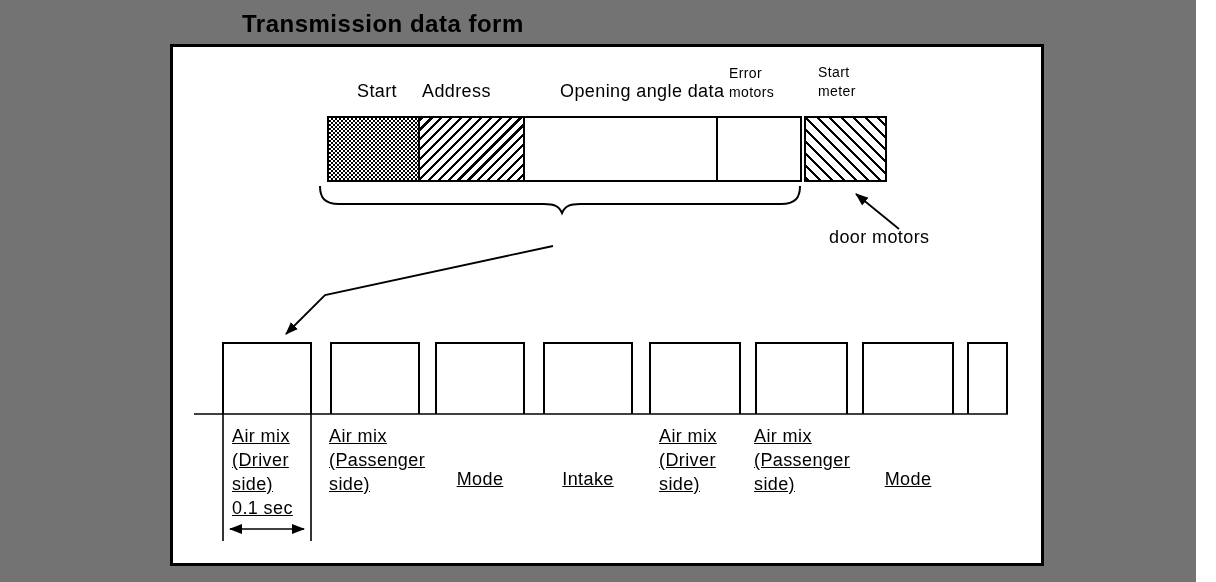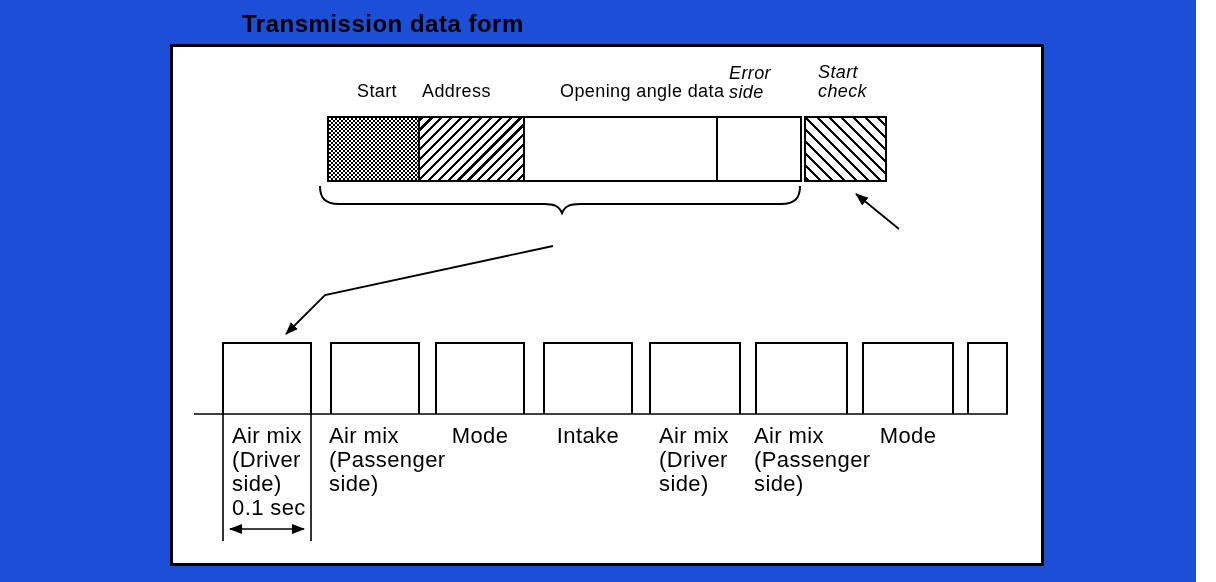--- a/index.html
+++ b/index.html
@@ -1,68 +1,69 @@
 <!DOCTYPE html>
 <html><head>
 <meta charset="utf-8">
 <style>
   html,body { margin:0; padding:0; background:#ffffff; }
   body { width:1216px; height:582px; font-family:"Liberation Sans", sans-serif; color:#000; }
-  .canvas { position:relative; width:1196px; height:582px; background:#1d4ed8; overflow:hidden; }
+  .canvas { position:relative; width:1196px; height:582px; background:#737373; overflow:hidden; }
   .abs { position:absolute; }
   .title { font-size:24px; font-weight:bold; letter-spacing:0.5px; white-space:nowrap; }
   .lbl { font-size:18px; letter-spacing:0.4px; line-height:21px; white-space:nowrap; }
-  .lbl2 { font-size:18px; letter-spacing:0.4px; line-height:19px; white-space:nowrap;font-style:italic; }
+  .lbl2 { font-size:14px; letter-spacing:0.4px; line-height:19px; white-space:nowrap; }
   .frame { border:3px solid #000; box-sizing:border-box; background:#fff; }
   .seg { position:absolute; top:116px; height:66px; border:2px solid #000; box-sizing:border-box; background-color:#fff; }
   .checker {
     background-image:
       linear-gradient(45deg,#000 25%,transparent 25%,transparent 75%,#000 75%),
       linear-gradient(45deg,#000 25%,transparent 25%,transparent 75%,#000 75%);
     background-position:0 0,2px 2px;
     background-size:4px 4px;
   }
   .hatch-up   { background-image:repeating-linear-gradient(135deg,#000 0,#000 2.2px,#fff 2.2px,#fff 7px); }
   .hatch-down { background-image:repeating-linear-gradient(45deg,#000 0,#000 2.6px,#fff 2.6px,#fff 8.5px); }
   .pulse { position:absolute; top:342px; height:72px; border:2px solid #000; border-bottom:none; box-sizing:border-box; background:#fff; }
-  .plabel { position:absolute; top:424px; font-size:22px; letter-spacing:0.4px; line-height:24px; white-space:nowrap; }
-  .ctr { text-align:center; }
+  .plabel { position:absolute; top:424px; font-size:18px; letter-spacing:0.4px; line-height:24px; white-space:nowrap;text-decoration:underline; }
+  .ctr { text-align:center;margin-top:43px; }
   svg.overlay { position:absolute; left:0; top:0; pointer-events:none; }
 </style>
 </head>
 <body>
 
 <div class="canvas">
 
   <div class="abs title" style="left:242px; top:10px;">Transmission data form</div>
 
   <div class="abs frame" style="left:170px; top:44px; width:874px; height:522px;"></div>
 
   <div class="abs lbl" style="left:357px; top:81px;">Start</div>
   <div class="abs lbl" style="left:422px; top:81px;">Address</div>
   <div class="abs lbl" style="left:560px; top:81px;">Opening angle data</div>
   <div class="abs lbl2" style="left:729px; top:64px;">
     <div>Error</div>
-    <div>side</div>
+    <div>motors</div>
   </div>
   <div class="abs lbl2" style="left:818px; top:63px;">
     <div>Start</div>
-    <div>check</div>
+    <div>meter</div>
   </div>
 
   <div>
     <div class="seg checker" style="left:327px; width:93px;"></div>
     <div class="seg hatch-up" style="left:418px; width:107px;"></div>
     <div class="seg" style="left:523px; width:195px;"></div>
     <div class="seg" style="left:716px; width:86px;"></div>
     <div class="seg hatch-down" style="left:804px; width:83px;"></div>
   </div>
 
 
   <div class="abs lbl" style="left:829px; top:225px; line-height:24px;">
+    <div>door motors</div>
   </div>
 
   <div>
     <div class="pulse" style="left:222px; width:90px;"></div>
     <div class="pulse" style="left:330px; width:90px;"></div>
     <div class="pulse" style="left:435px; width:90px;"></div>
     <div class="pulse" style="left:543px; width:90px;"></div>
     <div class="pulse" style="left:649px; width:92px;"></div>
     <div class="pulse" style="left:755px; width:93px;"></div>
     <div class="pulse" style="left:862px; width:92px;"></div>

